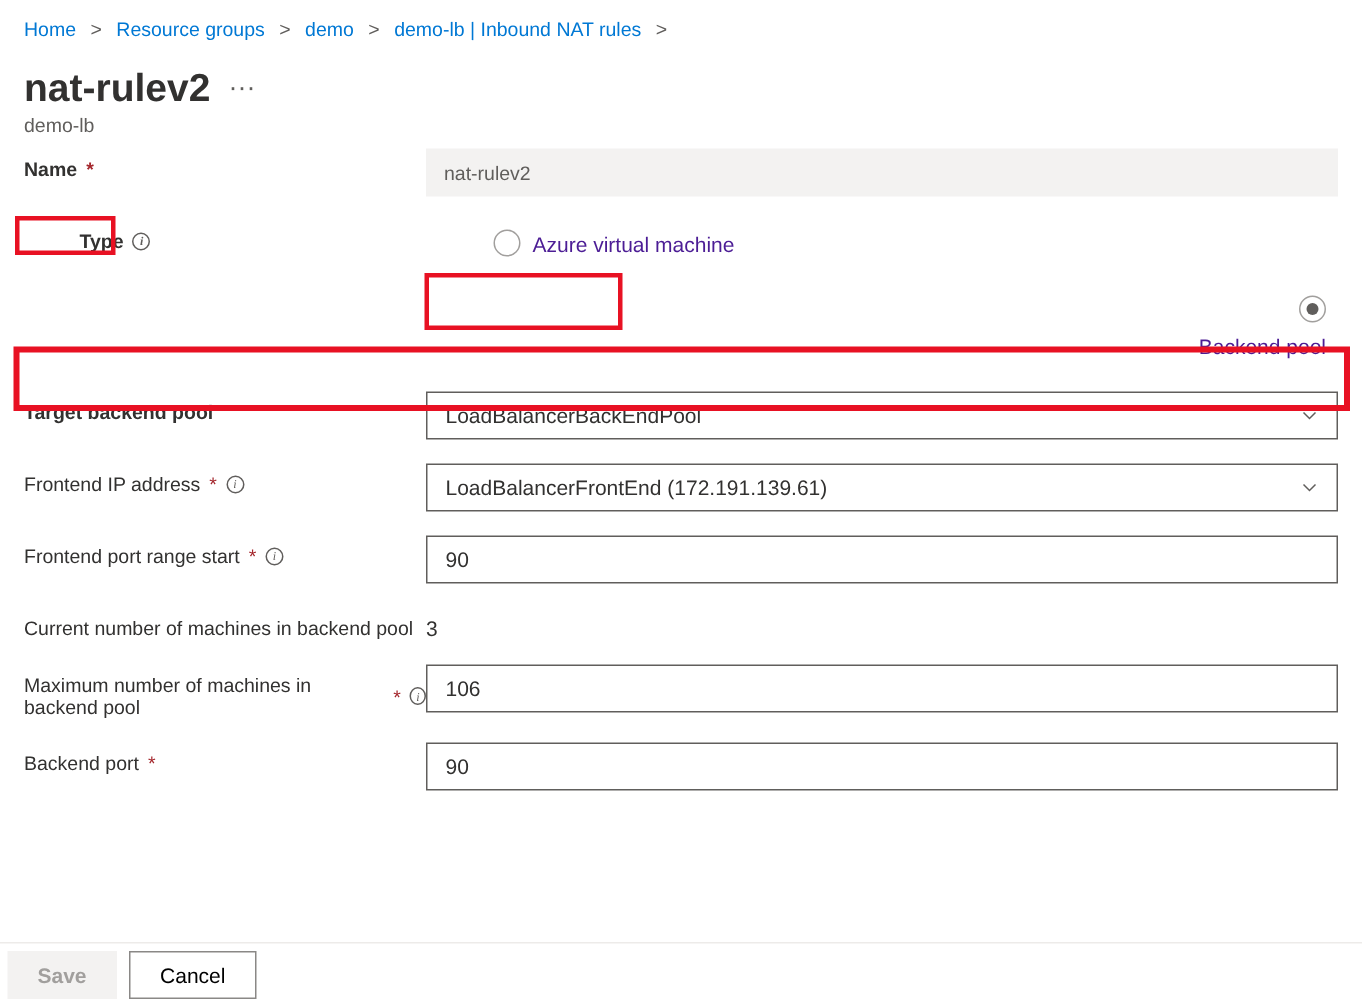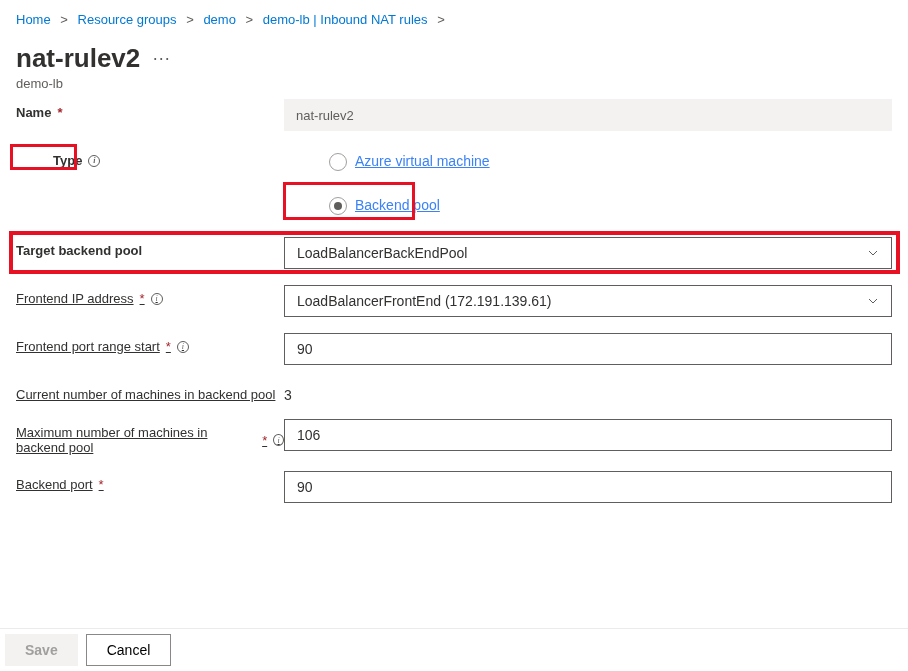--- a/index.html
+++ b/index.html
@@ -61,21 +61,20 @@
       font-size: 13px;
       font-weight: 600;
       color: #323130;
       padding-top: 6px;
       display: flex;
       align-items: center;
       gap: 4px;
     }
     .form-label.normal {
       font-weight: 400;
-      text-decoration: underline;
     }
     .required {
       color: #a4262c;
       margin-left: 2px;
     }
     .info-icon {
       width: 12px;
       height: 12px;
       border: 1px solid #605e5c;
       border-radius: 50%;
@@ -100,26 +99,25 @@
       color: #605e5c;
       height: 32px;
     }
     .radio-group {
       display: flex;
       flex-direction: column;
       gap: 4px;
     }
     .radio-option {
       display: flex;
-      align-items: flex-start;
+      align-items: flex-end;
       gap: 8px;
       padding: 6px 8px;
-      color: #3b82f6;
-      font-size: 14px;
-      text-decoration: underline;
+      color: #4c1d95;
+      font-size: 14px;
     }
     .radio-circle {
       width: 18px;
       height: 18px;
       border: 1px solid #a19f9d;
       border-radius: 50%;
       display: flex;
       align-items: center;
       justify-content: center;
       background: #fff;
@@ -254,21 +252,21 @@
     <div class="form-label">
       <span>Type</span>
       <span class="info-icon">i</span>
     </div>
     <div class="form-control">
       <div class="radio-group">
         <div class="radio-option">
           <span class="radio-circle"></span>
           <span>Azure virtual machine</span>
         </div>
-        <div class="radio-option" style="margin-top:10px;">
+        <div class="radio-option" style="margin-top:10px;flex-direction:column;">
           <span class="radio-circle selected"></span>
           <span>Backend pool</span>
         </div>
       </div>
     </div>
   </div>
 
   <div class="form-row" style="margin-top:16px;">
     <div class="form-label">
       <span>Target backend pool</span>

